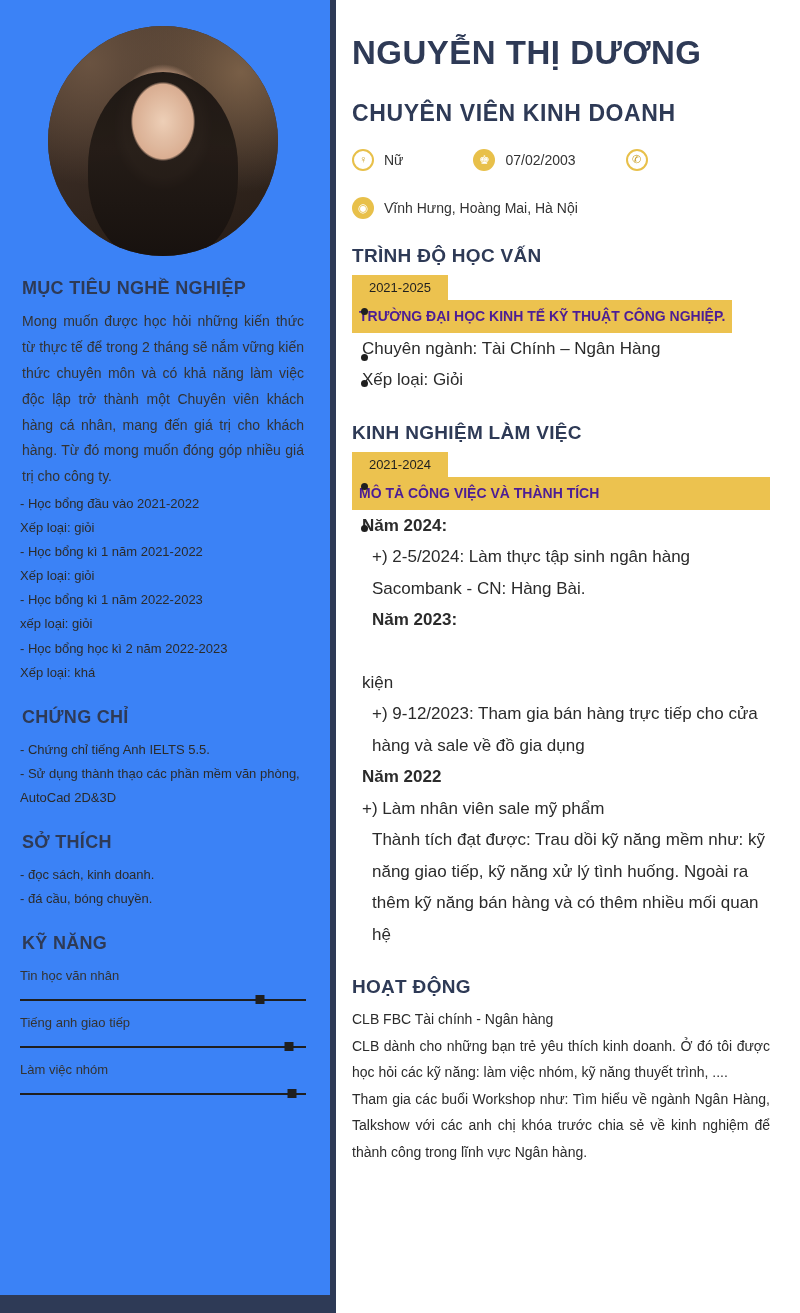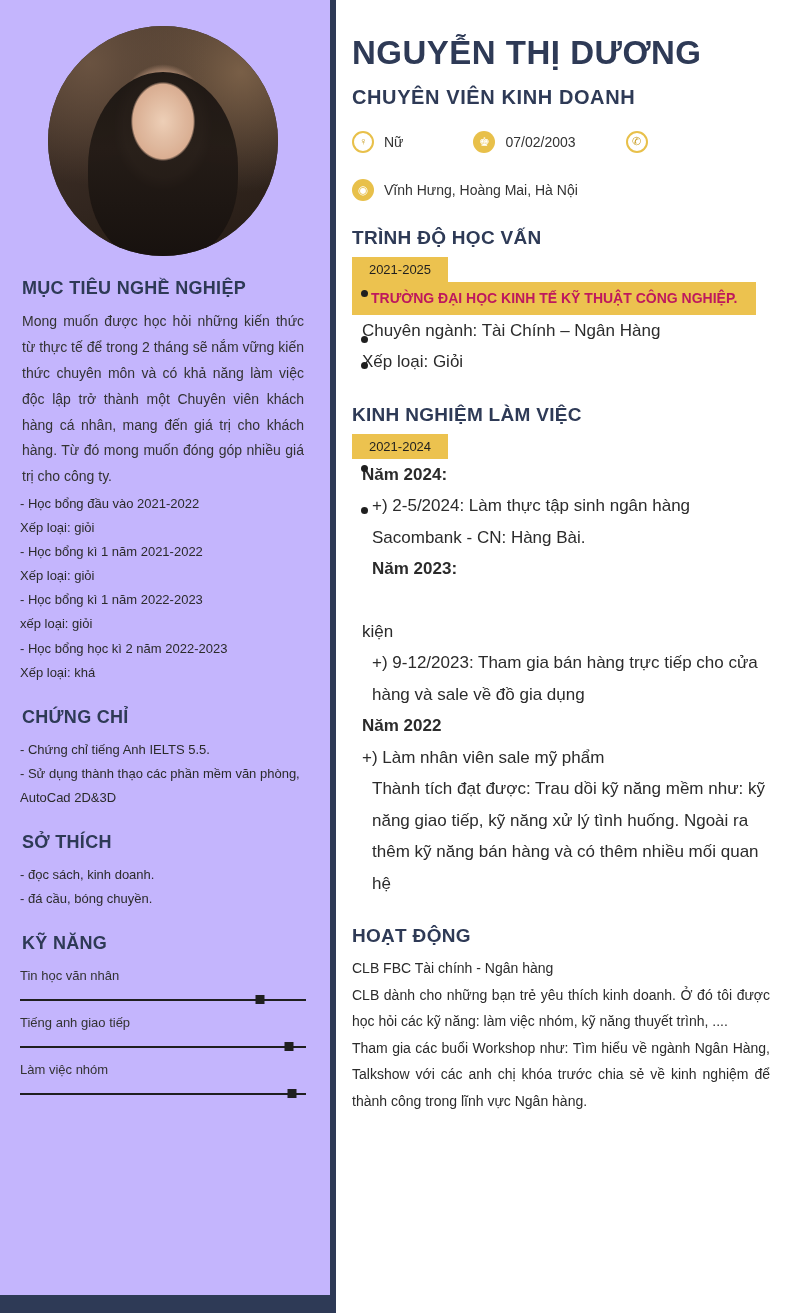--- a/index.html
+++ b/index.html
@@ -16,21 +16,21 @@
   }
   .page {
     width: 800px; height: 1313px;
     position: relative;
     background: #ffffff;
     display: flex;
   }
   
   .left {
     width: 330px;
-    background: #c4b5fd;
+    background: #3b82f6;
     position: relative;
     padding: 0 24px 0 20px;
   }
   .left-divider {
     position: absolute;
     top: 0; left: 330px;
     width: 6px; height: 1313px;
     background: #2e3a56;
   }
   .photo-wrap {
@@ -115,25 +115,25 @@
   }
   .name {
     font-size: 33px;
     font-weight: bold;
     color: #2e3a56;
     letter-spacing: 0.5px;
     line-height: 1.15;
     margin: 0;
   }
   .job-title {
-    font-size: 20px;
+    font-size: 23px;
     font-weight: bold;
     color: #2e3a56;
     letter-spacing: 0.6px;
-    margin: 14px 0 0 0;
+    margin: 28px 0 0 0;
   }
   .info-row {
     display: flex;
     align-items: center;
     margin-top: 22px;
     gap: 10px;
   }
   .info-item {
     display: flex;
     align-items: center;
@@ -212,22 +212,22 @@
     left: 9px;
     width: 7px; height: 7px;
     background: #1f1f1f;
     border-radius: 50%;
   }
   .tl-body { flex: 1; }
   .hl-band {
     background: #ecc24f;
     font-weight: bold;
     font-size: 14px;
-    color: #be185d;
-    padding: 6px 19px;
+    color: #4c1d95;
+    padding: 6px 7px;
     line-height: 1.5;
   }
   .body-line {
     font-size: 17px;
     line-height: 1.85;
     padding-left: 10px;
     color: #2b2b2b;
   }
   .body-line.b { font-weight: bold; }
   .body-line.ind { padding-left: 20px; }
@@ -347,20 +347,21 @@
 
     <div class="r-section-title">KINH NGHIỆM LÀM VIỆC</div>
     <div class="tl">
       <div class="tl-row">
         <div class="tl-date">2021-2024</div>
         <div class="tl-axis">
           <span class="dot" style="top:6px"></span>
           <span class="dot" style="top:48px"></span>
         </div>
         <div class="tl-body">
+          <div class="hl-band">MÔ TẢ CÔNG VIỆC VÀ THÀNH TÍCH</div>
           <div class="body-line b">Năm 2024:</div>
           <div class="body-line ind">+) 2-5/2024: Làm thực tập sinh ngân hàng Sacombank - CN: Hàng Bài.</div>
           <div class="body-line b ind">Năm 2023:</div>
           <div class="body-line">&nbsp;</div>
           <div class="body-line">kiện</div>
           <div class="body-line ind">+) 9-12/2023: Tham gia bán hàng trực tiếp cho cửa hàng và sale về đồ gia dụng</div>
           <div class="body-line b">Năm 2022</div>
           <div class="body-line">+) Làm nhân viên sale mỹ phẩm</div>
           <div class="body-line ind">Thành tích đạt được: Trau dồi kỹ năng mềm như: kỹ năng giao tiếp, kỹ năng xử lý tình huống. Ngoài ra thêm kỹ năng bán hàng và có thêm nhiều mối quan hệ</div>
         </div>

